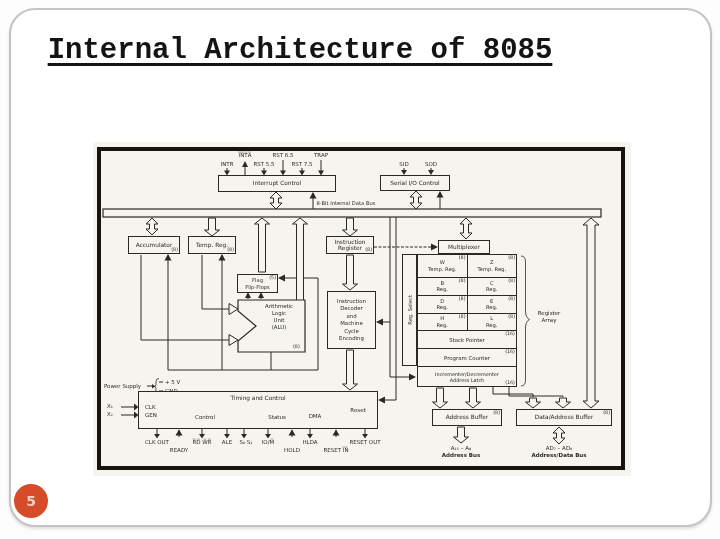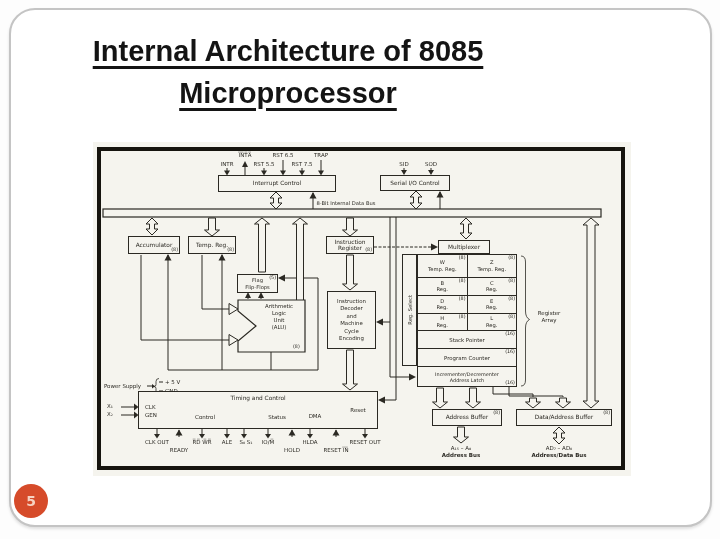--- a/index.html
+++ b/index.html
@@ -1,21 +1,21 @@
 <!DOCTYPE html>
 <html><head>
 <meta charset="utf-8">
 <style>
   html,body{margin:0;padding:0;}
   body{width:720px;height:539px;position:relative;background:#fdfdfd;overflow:hidden;
        font-family:"DejaVu Sans",sans-serif;}
   .card{position:absolute;left:9px;top:8px;width:699px;height:515px;background:#ffffff;
         border:2px solid #c4c4c4;border-radius:26px;box-shadow:0 2px 3px rgba(0,0,0,.12);}
-  .title{position:absolute;left:28px;top:30px;width:520px;text-align:center;
-         font-family:Liberation Sans, sans-serif;font-weight:bold;
+  .title{position:absolute;left:40px;top:30px;width:520px;text-align:center;
+         font-family:Liberation Mono, monospace;font-weight:bold;
          font-size:29px;line-height:42px;color:#141414;}
   .title span{text-decoration:underline;text-decoration-thickness:2.5px;text-underline-offset:5px;}
   .pagenum{position:absolute;left:14px;top:484px;width:34px;height:34px;border-radius:50%;
            background:#d64b2a;color:#f6d2c2;font-weight:bold;font-size:14px;
            display:flex;align-items:center;justify-content:center;}
   .scan{position:absolute;left:93px;top:142px;width:538px;height:334px;background:#f5f4ee;}
   .frame{position:absolute;left:97px;top:147px;width:520px;height:315px;
          border:4px solid #16140e;background:#f5f4ee;color:#2b2923;}
   .wires{position:absolute;left:0;top:0;width:520px;height:315px;}
   .b{position:absolute;background:#f5f4ee;border:1px solid #2b2923;box-sizing:border-box;
@@ -40,21 +40,20 @@
   .regsel span{writing-mode:vertical-rl;transform:rotate(180deg);font-size:5.3px;}
   .vlines{stroke:#2b2923;stroke-width:1;fill:none;}
 </style>
 </head>
 <body>
 
 <div class="card"></div>
 
 <div class="title">
   <div><span>Internal Architecture of 8085</span></div>
-  <div><span>Microprocessor</span></div>
 </div>
 
 <div class="scan"></div>
 
 <div class="frame">
 
   <svg class="wires" viewBox="0 0 520 315">
 
     <g>
       <rect x="2" y="58" width="498" height="8" fill="#f5f4ee" stroke="#2b2923" stroke-width="1.2"></rect>

